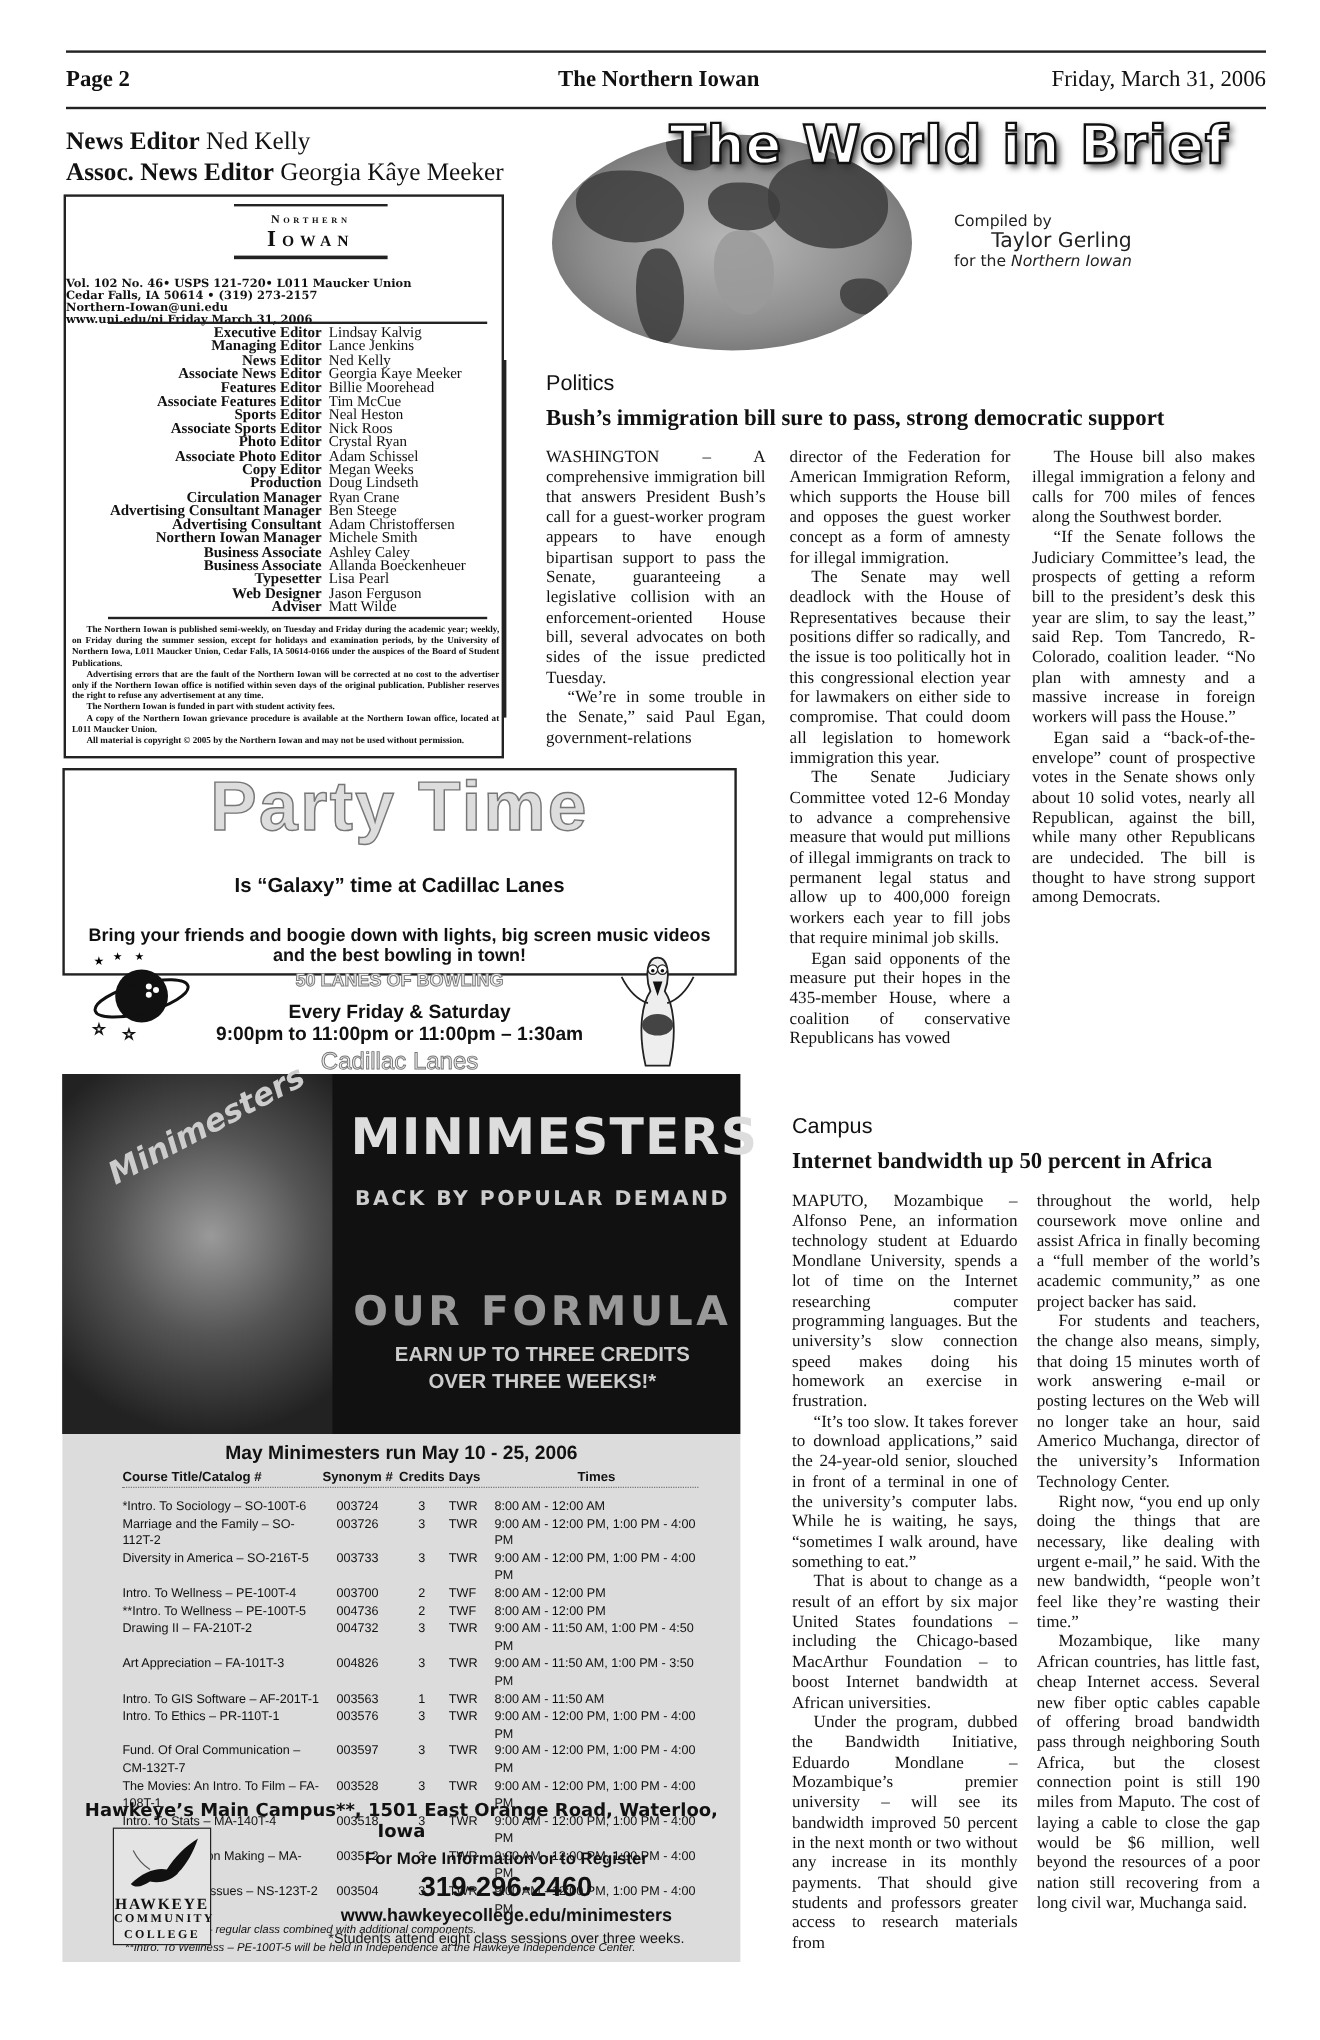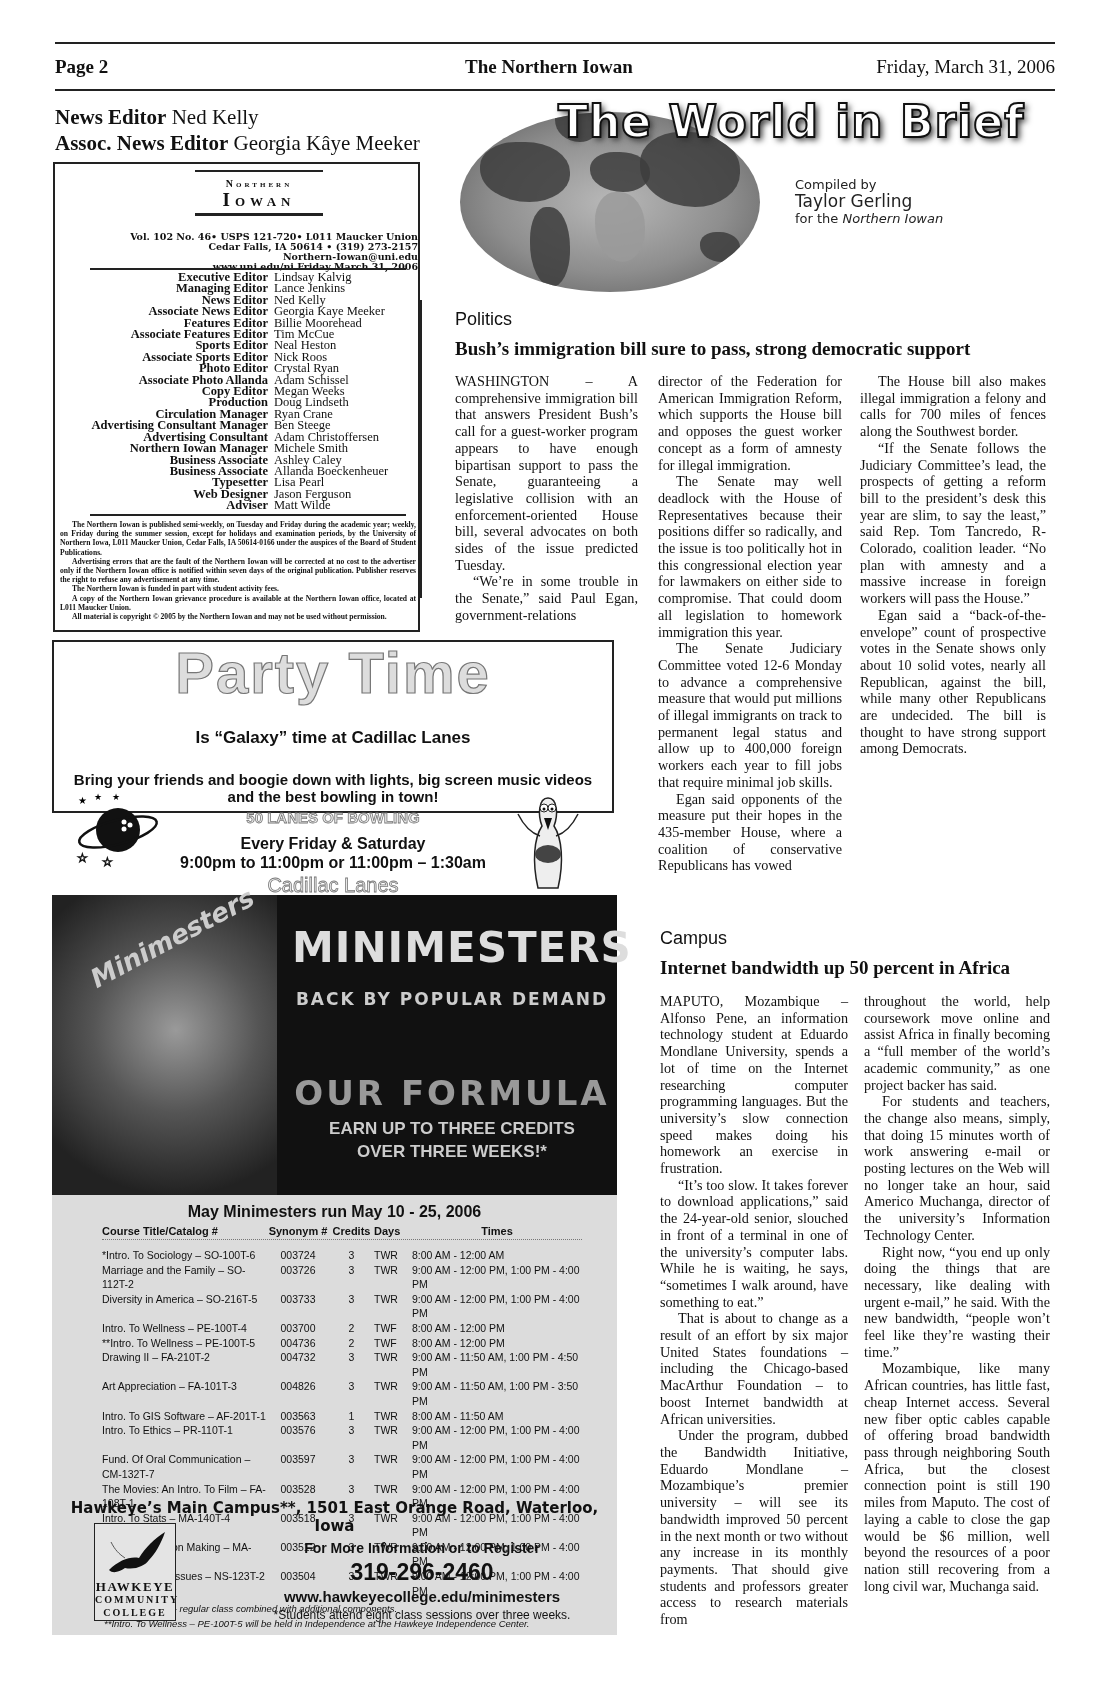--- a/index.html
+++ b/index.html
@@ -14,38 +14,38 @@
 
   .ed-line { position: absolute; left: 55px; font-size: 21px; }
   .ed-line b { font-weight: bold; }
 
   .masthead { position: absolute; left: 53px; top: 162px; width: 367px; height: 470px; border: 2px solid #222; border-top-width: 2px; }
   .logo-box { position: absolute; left: 140px; top: 6px; width: 128px; text-align: center; }
   .logo-bar { height: 2px; background: #222; }
   .logo-bar.thick { height: 3px; }
   .logo-top { font-size: 10px; letter-spacing: 3px; font-weight: bold; margin-top: 6px; font-variant: small-caps; }
   .logo-main { font-size: 19px; letter-spacing: 5px; font-weight: bold; font-variant: small-caps; margin-bottom: 2px; }
-  .pub-info { position: absolute; top: 68px; left: 0; right: 0; text-align: right; font-size: 9.5px; font-weight: bold; line-height: 10px; font-family: "DejaVu Serif", serif; }
+  .pub-info { position: absolute; top: 68px; left: 0; right: 0; text-align: left; font-size: 9.5px; font-weight: bold; line-height: 10px; font-family: "DejaVu Serif", serif; }
   .m-rule { position: absolute; left: 35px; right: 12px; height: 2px; background: #222; }
   .staff { position: absolute; top: 108px; left: 0; right: 0; font-size: 12.5px; line-height: 11.4px; }
   .staff-row { display: flex; }
   .staff-role { width: 219px; text-align: right; font-weight: bold; padding-right: 6px; }
   .staff-name { flex: 1; }
   .fine { position: absolute; top: 356px; left: 5px; right: 2px; font-size: 7.6px; line-height: 9.2px; font-weight: bold; text-align: justify; }
   .fine p { text-indent: 12px; }
 
   
   .wib { position: absolute; left: 430px; top: 100px; width: 630px; height: 200px; }
   .globe { position: absolute; left: 30px; top: 12px; width: 300px; height: 180px; border-radius: 50%;
     background: radial-gradient(ellipse at 50% 50%, #b8b8b8 0%, #8e8e8e 55%, #5a5a5a 100%); overflow: hidden; }
   .land { position: absolute; background: #3d3d3d; border-radius: 40% 50% 45% 55%; opacity: 0.85; }
   .wib-title { position: absolute; left: 128px; top: -4px; font-family: "DejaVu Sans", sans-serif; font-size: 44px; font-weight: bold; color: #fff;
     -webkit-text-stroke: 2px #111; text-shadow: 3px 3px 6px #333; letter-spacing: 1px; white-space: nowrap; }
   .compiled { position: absolute; left: 365px; top: 76px; font-family: "DejaVu Sans", sans-serif; font-size: 13px; color: #222; line-height: 17px; }
-  .compiled .big { font-size: 17px; }
+  .compiled .big { font-size: 17px; text-align: right; }
   .compiled i { font-style: italic; }
 
   .vrule { position: absolute; left: 420px; top: 300px; width: 2px; height: 298px; background: #222; }
 
   .section-label { position: absolute; font-family: "Liberation Sans", sans-serif; font-size: 18px; text-align: center; }
   .headline { position: absolute; font-weight: bold; font-size: 19px; white-space: nowrap; }
   .col { position: absolute; font-size: 14.2px; line-height: 16.7px; text-align: justify; hyphens: manual; }
   .col p { text-indent: 18px; }
   .col p.first { text-indent: 0; }
 
@@ -158,21 +158,21 @@
       </div>
       <div class="staff-row">
         <span class="staff-role">Associate Sports Editor</span>
         <span class="staff-name">Nick Roos</span>
       </div>
       <div class="staff-row">
         <span class="staff-role">Photo Editor</span>
         <span class="staff-name">Crystal Ryan</span>
       </div>
       <div class="staff-row">
-        <span class="staff-role">Associate Photo Allanda</span>
+        <span class="staff-role">Associate Photo Editor</span>
         <span class="staff-name">Adam Schissel</span>
       </div>
       <div class="staff-row">
         <span class="staff-role">Copy Editor</span>
         <span class="staff-name">Megan Weeks</span>
       </div>
       <div class="staff-row">
         <span class="staff-role">Production</span>
         <span class="staff-name">Doug Lindseth</span>
       </div>

